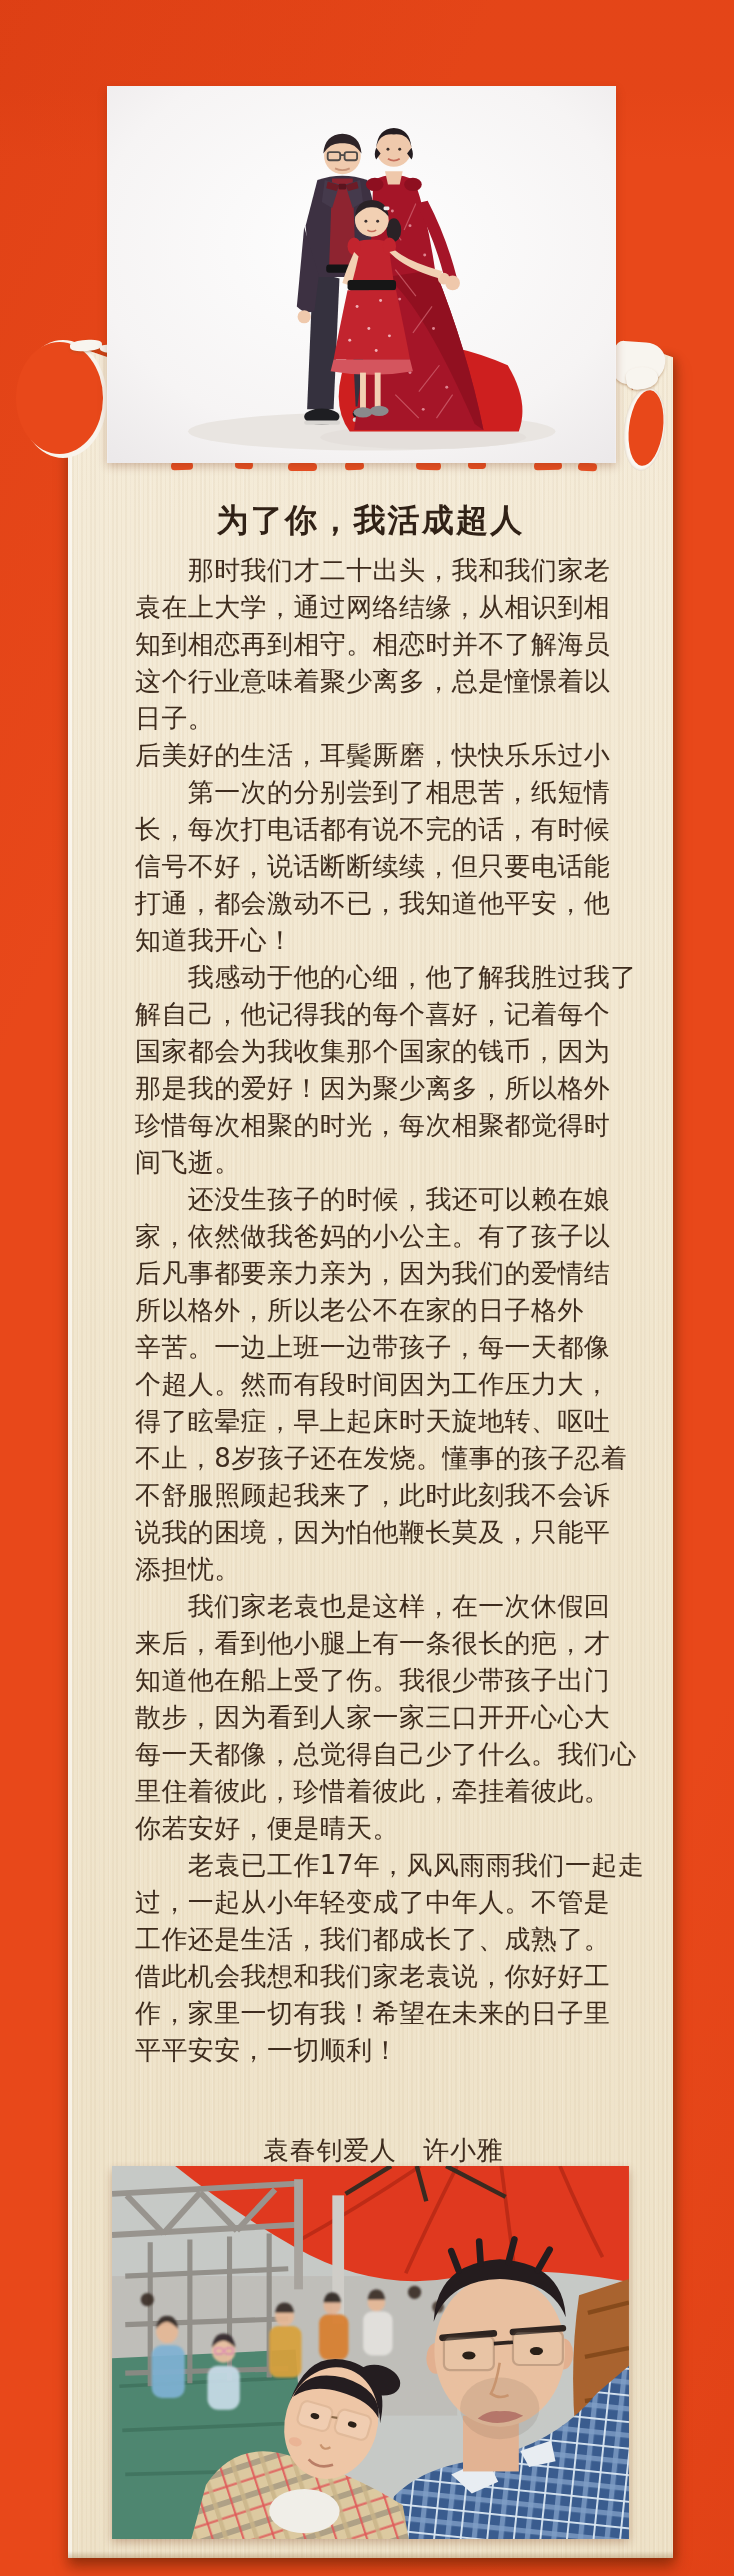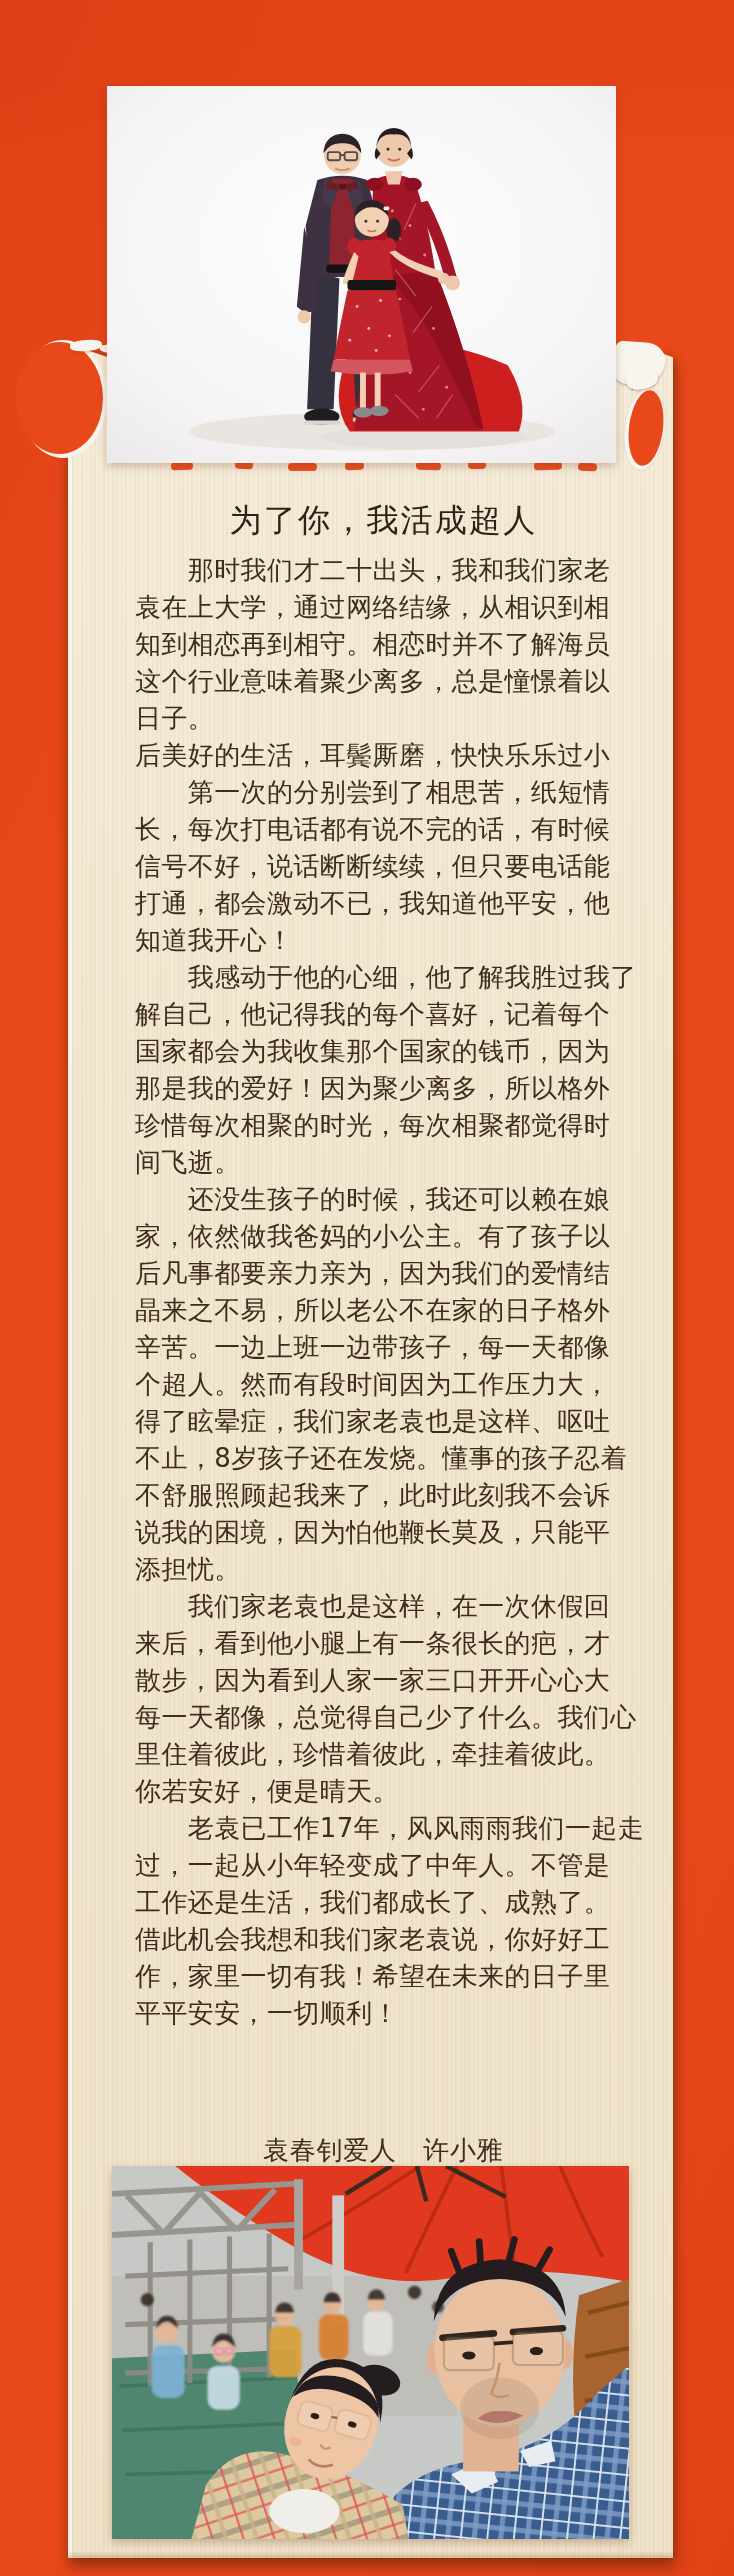--- a/index.html
+++ b/index.html
@@ -51,22 +51,22 @@
   
   .photo{position:absolute;overflow:hidden;z-index:3;}
   #photo-top{left:107px;top:86px;width:509px;height:377px;background:#FCFBFA;
     box-shadow:0 3.7px 8.8px rgba(110,40,8,.28);}
   #photo-bottom{left:112px;top:2166px;width:517px;height:373px;background:#C6C9C6;
     box-shadow:0 4.4px 8.8px rgba(110,40,8,.3);}
   .photo svg{display:block;width:100%;height:100%;}
 
   
   .hand{color:#3E2C1E;font-family:"DejaVu Sans","DejaVu Serif",sans-serif;}
-  #letter-title{position:absolute;left:135px;top:500px;width:497px;height:40px;line-height:40px;
-    text-align:center;font-size:32px;font-weight:normal;letter-spacing:2.2px;color:#3021163;z-index:4;color:#302116;}
+  #letter-title{position:absolute;left:122px;top:500px;width:497px;height:40px;line-height:40px;
+    text-align:center;font-size:32px;font-weight:bold;letter-spacing:2.2px;color:#3021163;z-index:4;color:#302116;}
   #letter-lines{position:absolute;left:135px;top:552px;width:507px;z-index:4;}
   #letter-lines .line{height:37px;line-height:37px;font-size:26px;letter-spacing:0.4px;white-space:pre;}
   #letter-signature{position:absolute;left:263px;top:2120px;height:37px;line-height:37px;
     font-size:26px;letter-spacing:0.7px;white-space:pre;z-index:4;margin-top:12px;}
 </style>
 </head>
 <body>
 
 <div id="canvas">
 
@@ -221,30 +221,31 @@
       <div class="line">知道我开心！</div>
       <div class="line">　　我感动于他的心细，他了解我胜过我了</div>
       <div class="line">解自己，他记得我的每个喜好，记着每个</div>
       <div class="line">国家都会为我收集那个国家的钱币，因为</div>
       <div class="line">那是我的爱好！因为聚少离多，所以格外</div>
       <div class="line">珍惜每次相聚的时光，每次相聚都觉得时</div>
       <div class="line">间飞逝。</div>
       <div class="line">　　还没生孩子的时候，我还可以赖在娘</div>
       <div class="line">家，依然做我爸妈的小公主。有了孩子以</div>
       <div class="line">后凡事都要亲力亲为，因为我们的爱情结</div>
-      <div class="line">晶来之不易，所以老公不在家的日子格外</div>
+      <div class="line">所以格外，所以老公不在家的日子格外</div>
       <div class="line">辛苦。一边上班一边带孩子，每一天都像</div>
       <div class="line">个超人。然而有段时间因为工作压力大，</div>
-      <div class="line">得了眩晕症，我们家老袁也是这样、呕吐</div>
+      <div class="line">得了眩晕症，早上起床时天旋地转、呕吐</div>
       <div class="line">不止，8岁孩子还在发烧。懂事的孩子忍着</div>
       <div class="line">不舒服照顾起我来了，此时此刻我不会诉</div>
       <div class="line">说我的困境，因为怕他鞭长莫及，只能平</div>
       <div class="line">添担忧。</div>
       <div class="line">　　我们家老袁也是这样，在一次休假回</div>
       <div class="line">来后，看到他小腿上有一条很长的疤，才</div>
+      <div class="line">知道他在船上受了伤。我很少带孩子出门</div>
       <div class="line">散步，因为看到人家一家三口开开心心大</div>
       <div class="line">每一天都像，总觉得自己少了什么。我们心</div>
       <div class="line">里住着彼此，珍惜着彼此，牵挂着彼此。</div>
       <div class="line">你若安好，便是晴天。</div>
       <div class="line">　　老袁已工作17年，风风雨雨我们一起走</div>
       <div class="line">过，一起从小年轻变成了中年人。不管是</div>
       <div class="line">工作还是生活，我们都成长了、成熟了。</div>
       <div class="line">借此机会我想和我们家老袁说，你好好工</div>
       <div class="line">作，家里一切有我！希望在未来的日子里</div>
       <div class="line">平平安安，一切顺利！</div>

